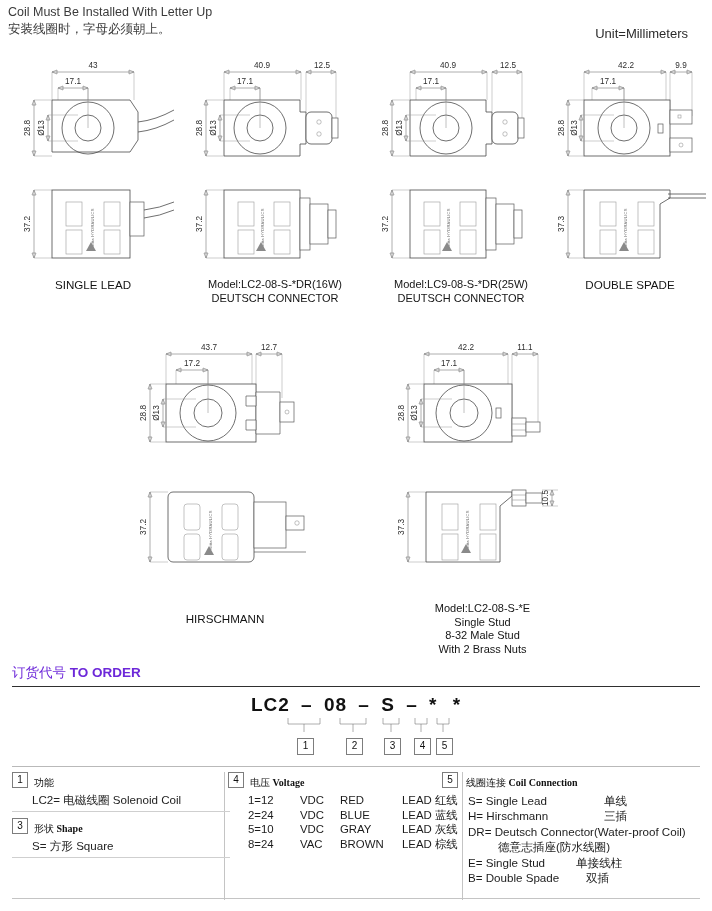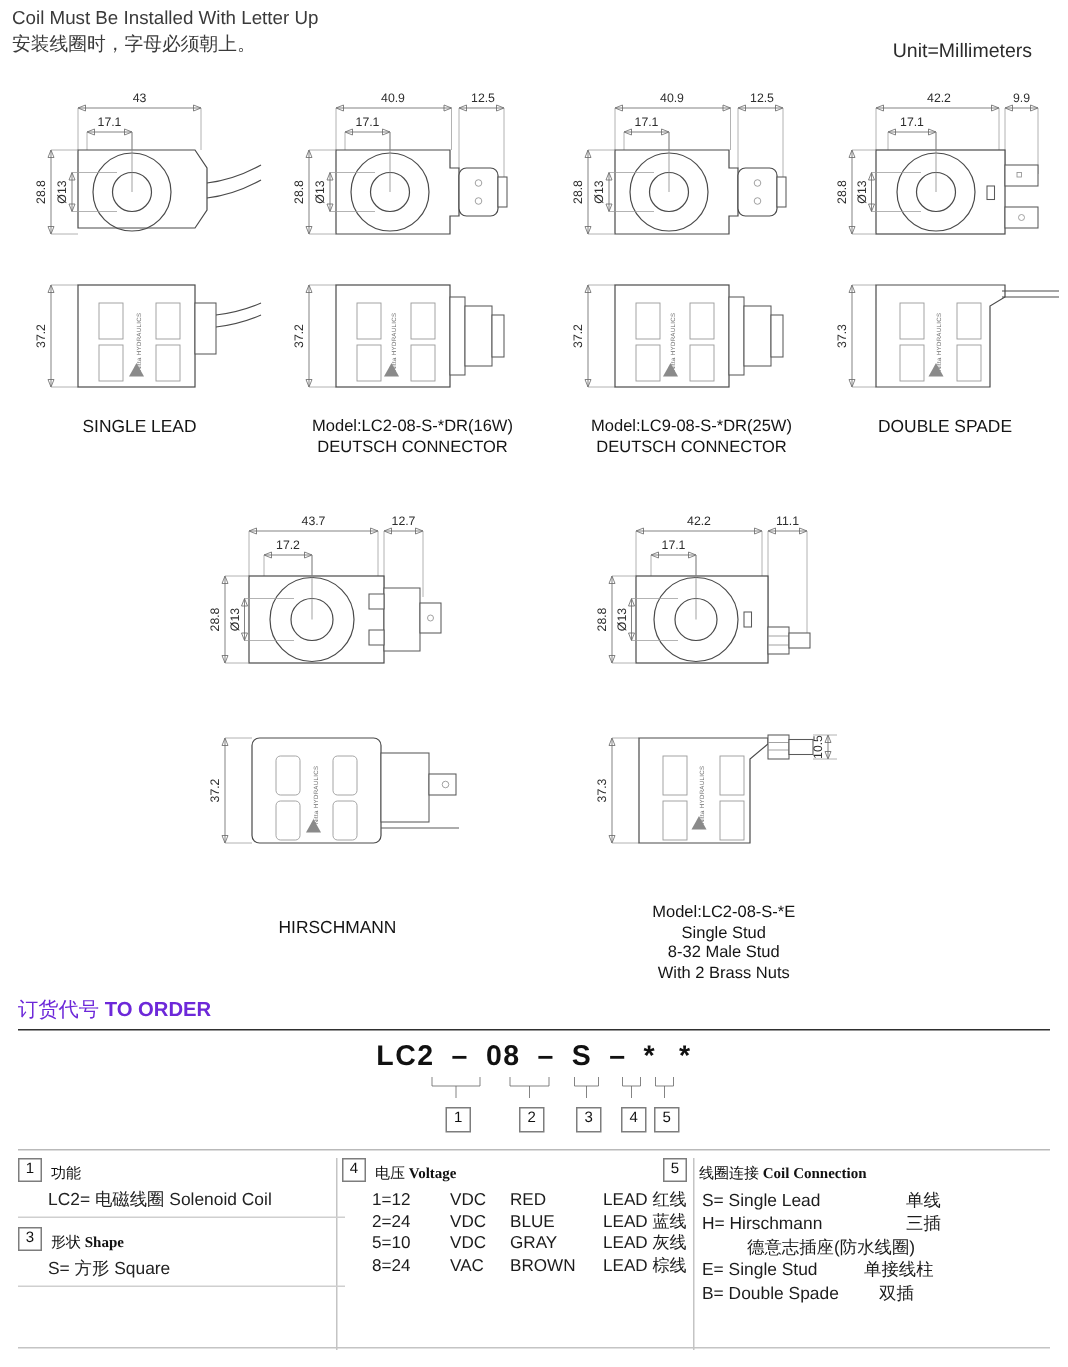--- a/index.html
+++ b/index.html
@@ -545,20 +545,23 @@
 <div class="col col3">
   <div class="blk">
     <span class="num" style="position:absolute;left:-24px;top:0;">5</span><span class="ttl">线圈连接</span><span class="ttl">&nbsp;</span><span class="ttl"><b>Coil Connection</b></span>
     <div style="margin-top:3px;">
       <div class="crow">
         <i class="w-cc">S= Single Lead</i><i>单线</i>
       </div>
       <div class="crow">
         <i class="w-cc">H= Hirschmann</i><i>三插</i>
       </div>
+      <div class="crow">
+        <i>DR= Deutsch Connector(Water-proof Coil)</i>
+      </div>
       <div class="crow" style="margin-left:32px;">
         <i>德意志插座(防水线圈)</i>
       </div>
       <div class="crow">
         <i style="width:108px;">E= Single Stud</i><i>单接线柱</i>
       </div>
       <div class="crow">
         <i style="width:118px;">B= Double Spade</i><i>双插</i>
       </div>
     </div>

